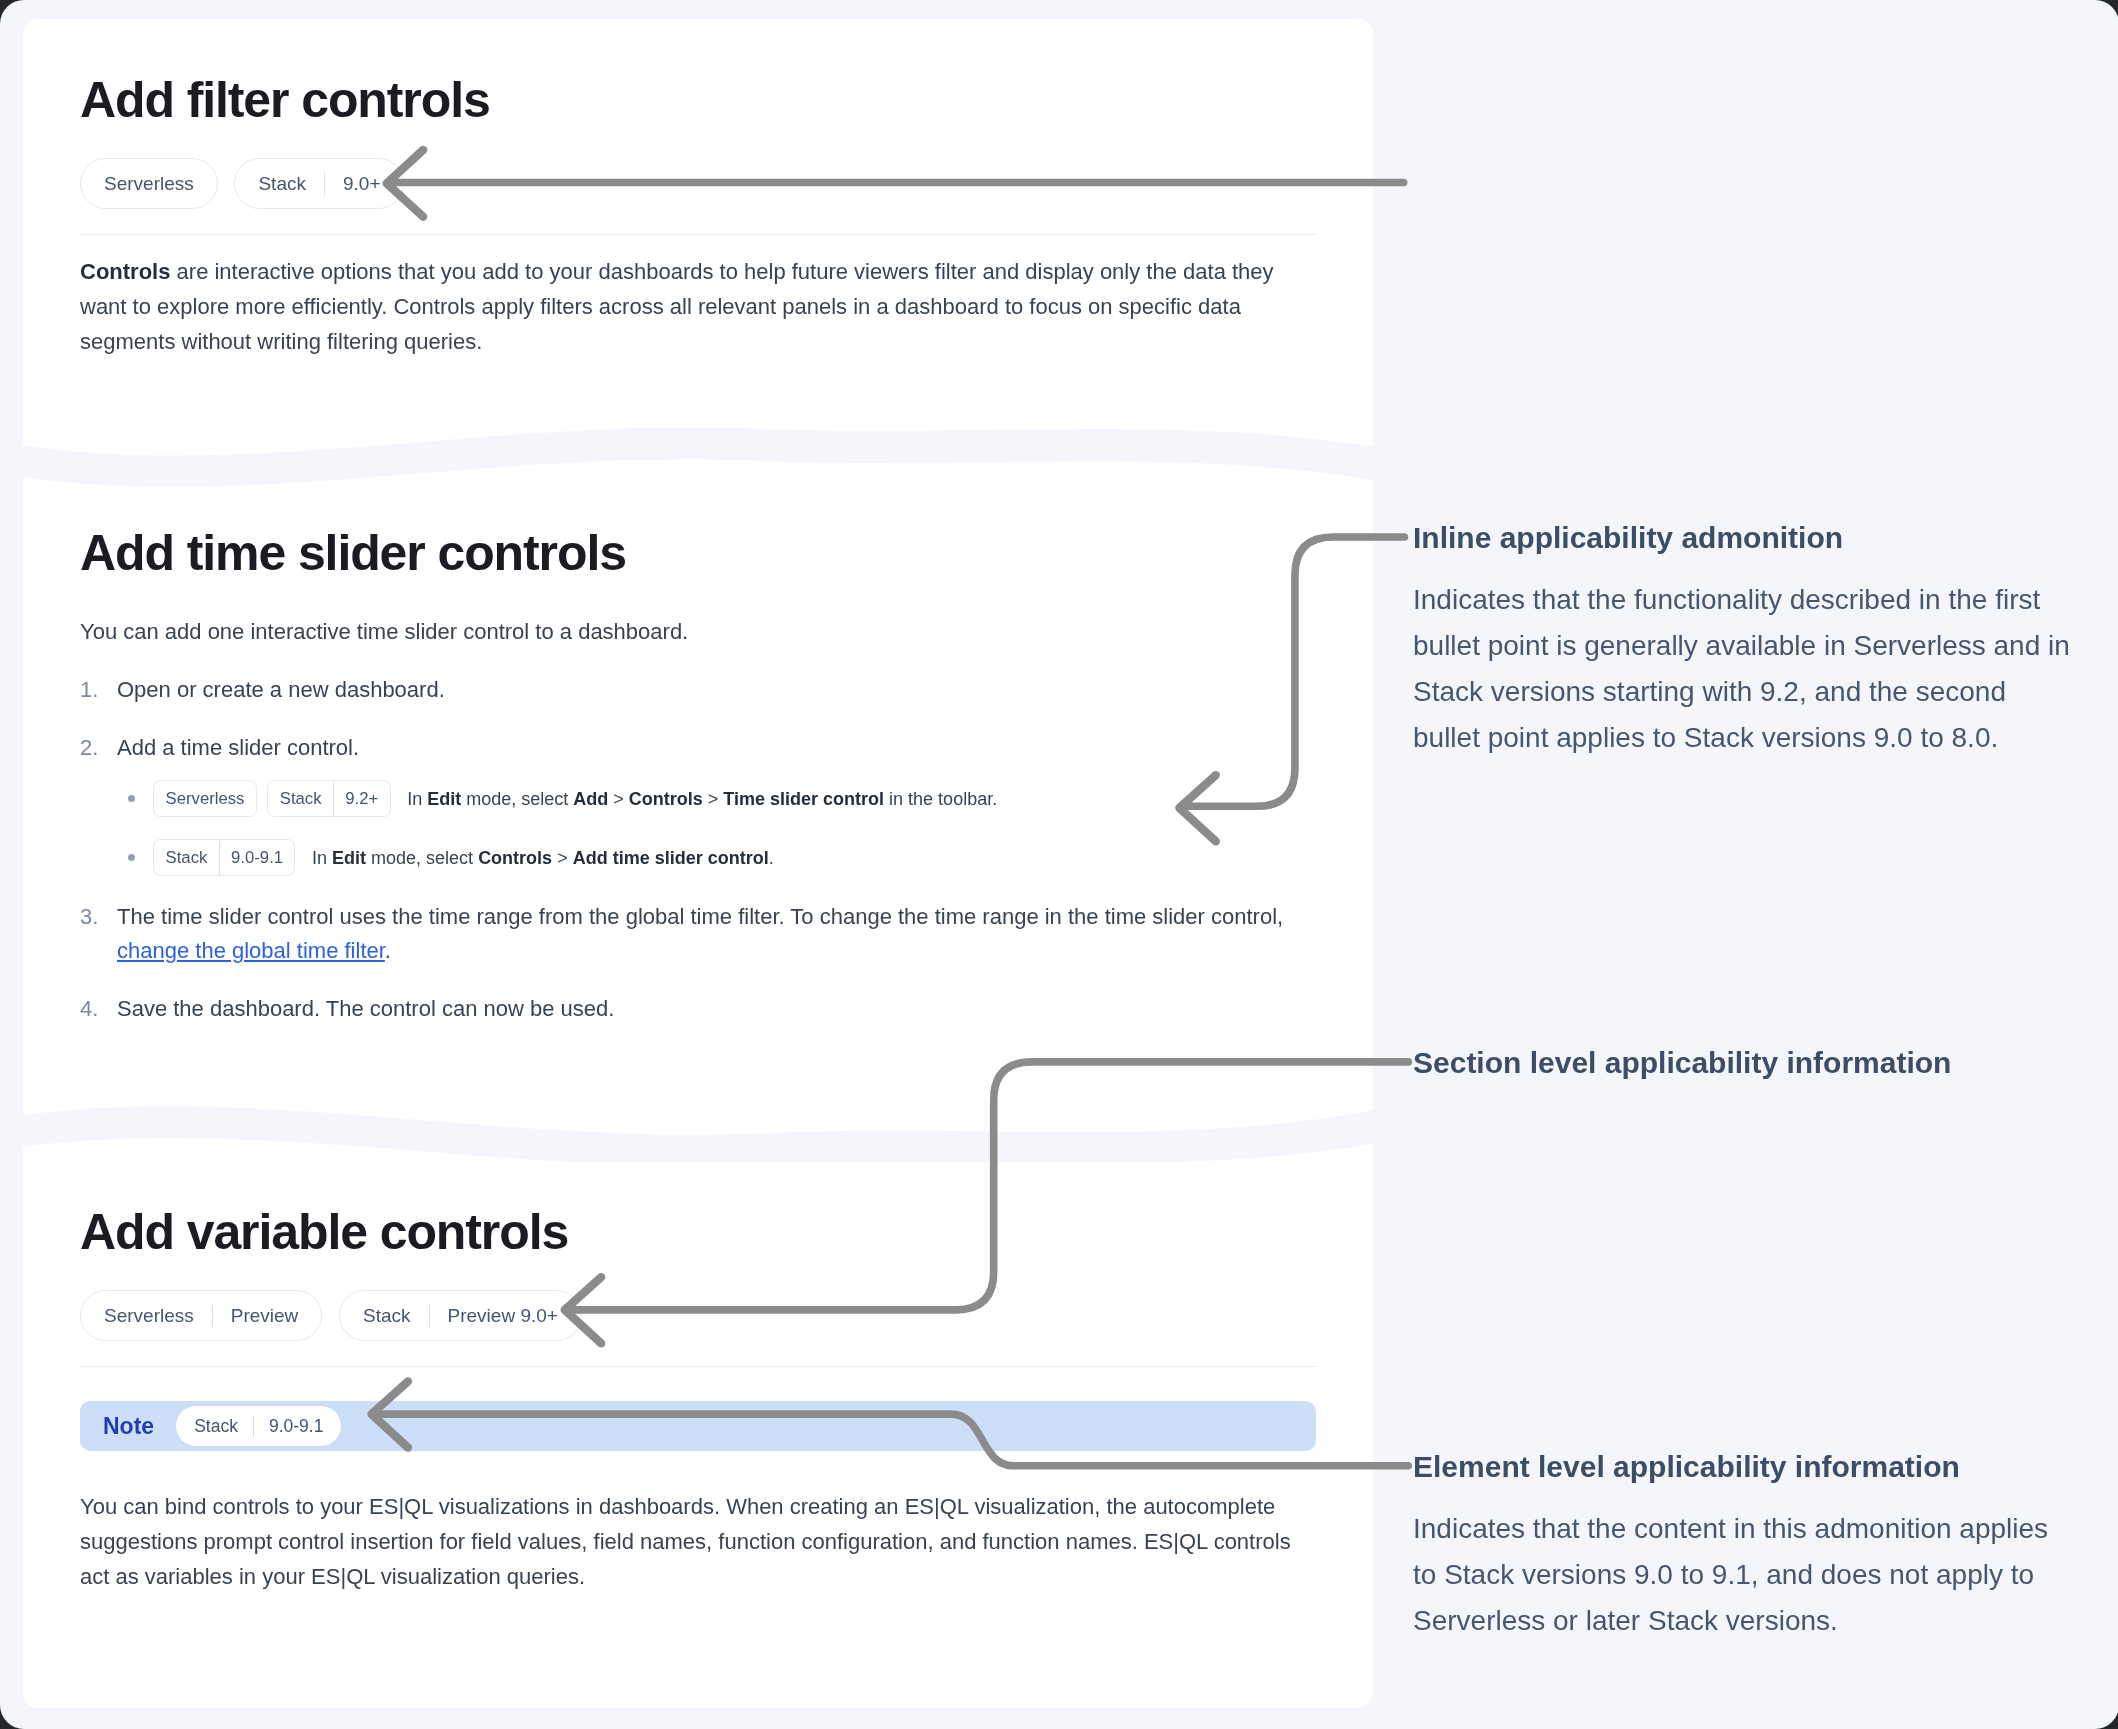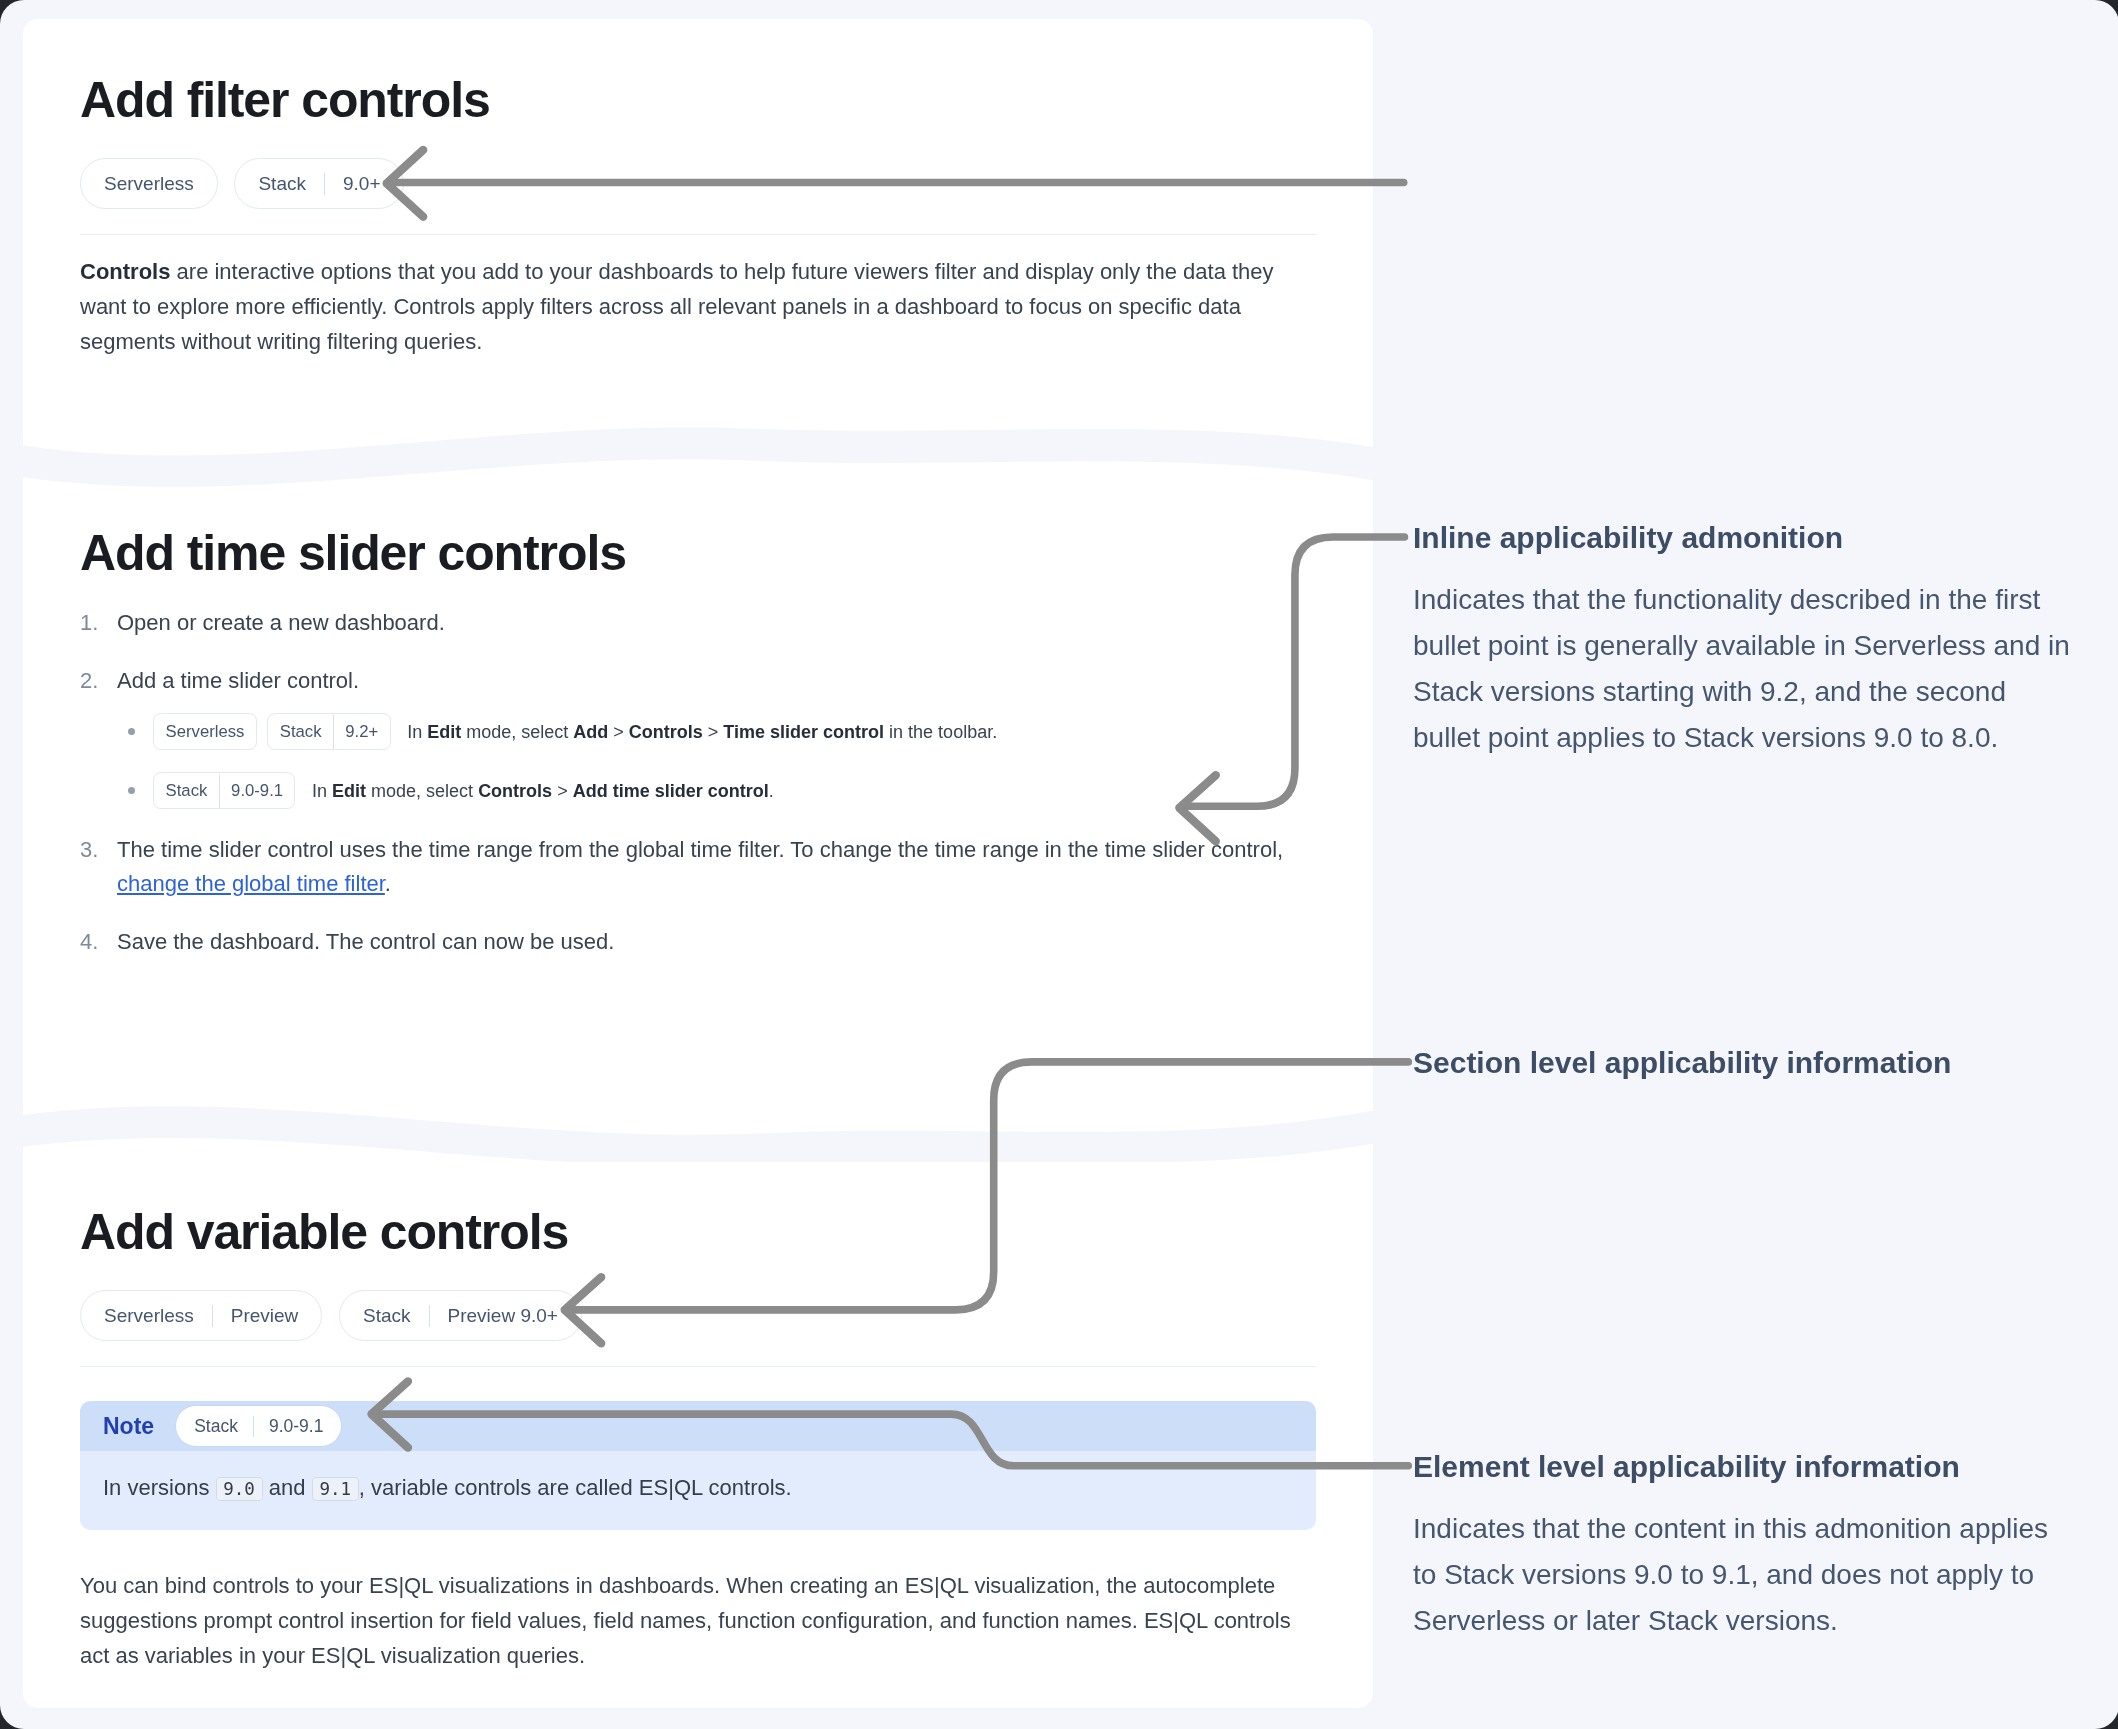--- a/index.html
+++ b/index.html
@@ -93,20 +93,21 @@
         <span>Stack</span>
         <span class="seg2">9.0+</span>
       </span>
     </div>
     <hr class="rule">
     <p class="para"><b>Controls</b><span> are interactive options that you add to your dashboards to help future viewers filter and display only the data they want to explore more efficiently. Controls apply filters across all relevant panels in a dashboard to focus on specific data segments without writing filtering queries.</span></p>
   </section>
 
   <section class="block" id="block2">
     <h1>Add time slider controls</h1>
+    <p class="intro">You can add one interactive time slider control to a dashboard.</p>
 
     <div class="step">
       <span class="num">1.</span>
       <span class="sbody">Open or create a new dashboard.</span>
     </div>
 
     <div class="step">
       <span class="num">2.</span>
       <span class="sbody">
         <span>Add a time slider control.</span>
@@ -160,21 +161,20 @@
     <hr class="rule">
 
     <div class="note">
       <div class="note-header">
         <span class="note-label">Note</span>
         <span class="note-pill">
           <span>Stack</span>
           <span class="seg2">9.0-9.1</span>
         </span>
       </div>
-      <div class="note-body"><span>In versions </span><span class="code">9.0</span><span> and </span><span class="code">9.1</span><span>, variable controls are called ES|QL controls.</span></div>
     </div>
 
     <p class="para" style="margin-top:38px;">You can bind controls to your ES|QL visualizations in dashboards. When creating an ES|QL visualization, the autocomplete suggestions prompt control insertion for field values, field names, function configuration, and function names. ES|QL controls act as variables in your ES|QL visualization queries.</p>
   </section>
 
   <div class="ann" id="ann2">
     <h2>Inline applicability admonition</h2>
     <p>Indicates that the functionality described in the first bullet point is generally available in Serverless and in Stack versions starting with 9.2, and the second bullet point applies to Stack versions 9.0 to 8.0.</p>
   </div>
   <div class="ann" id="ann3">

